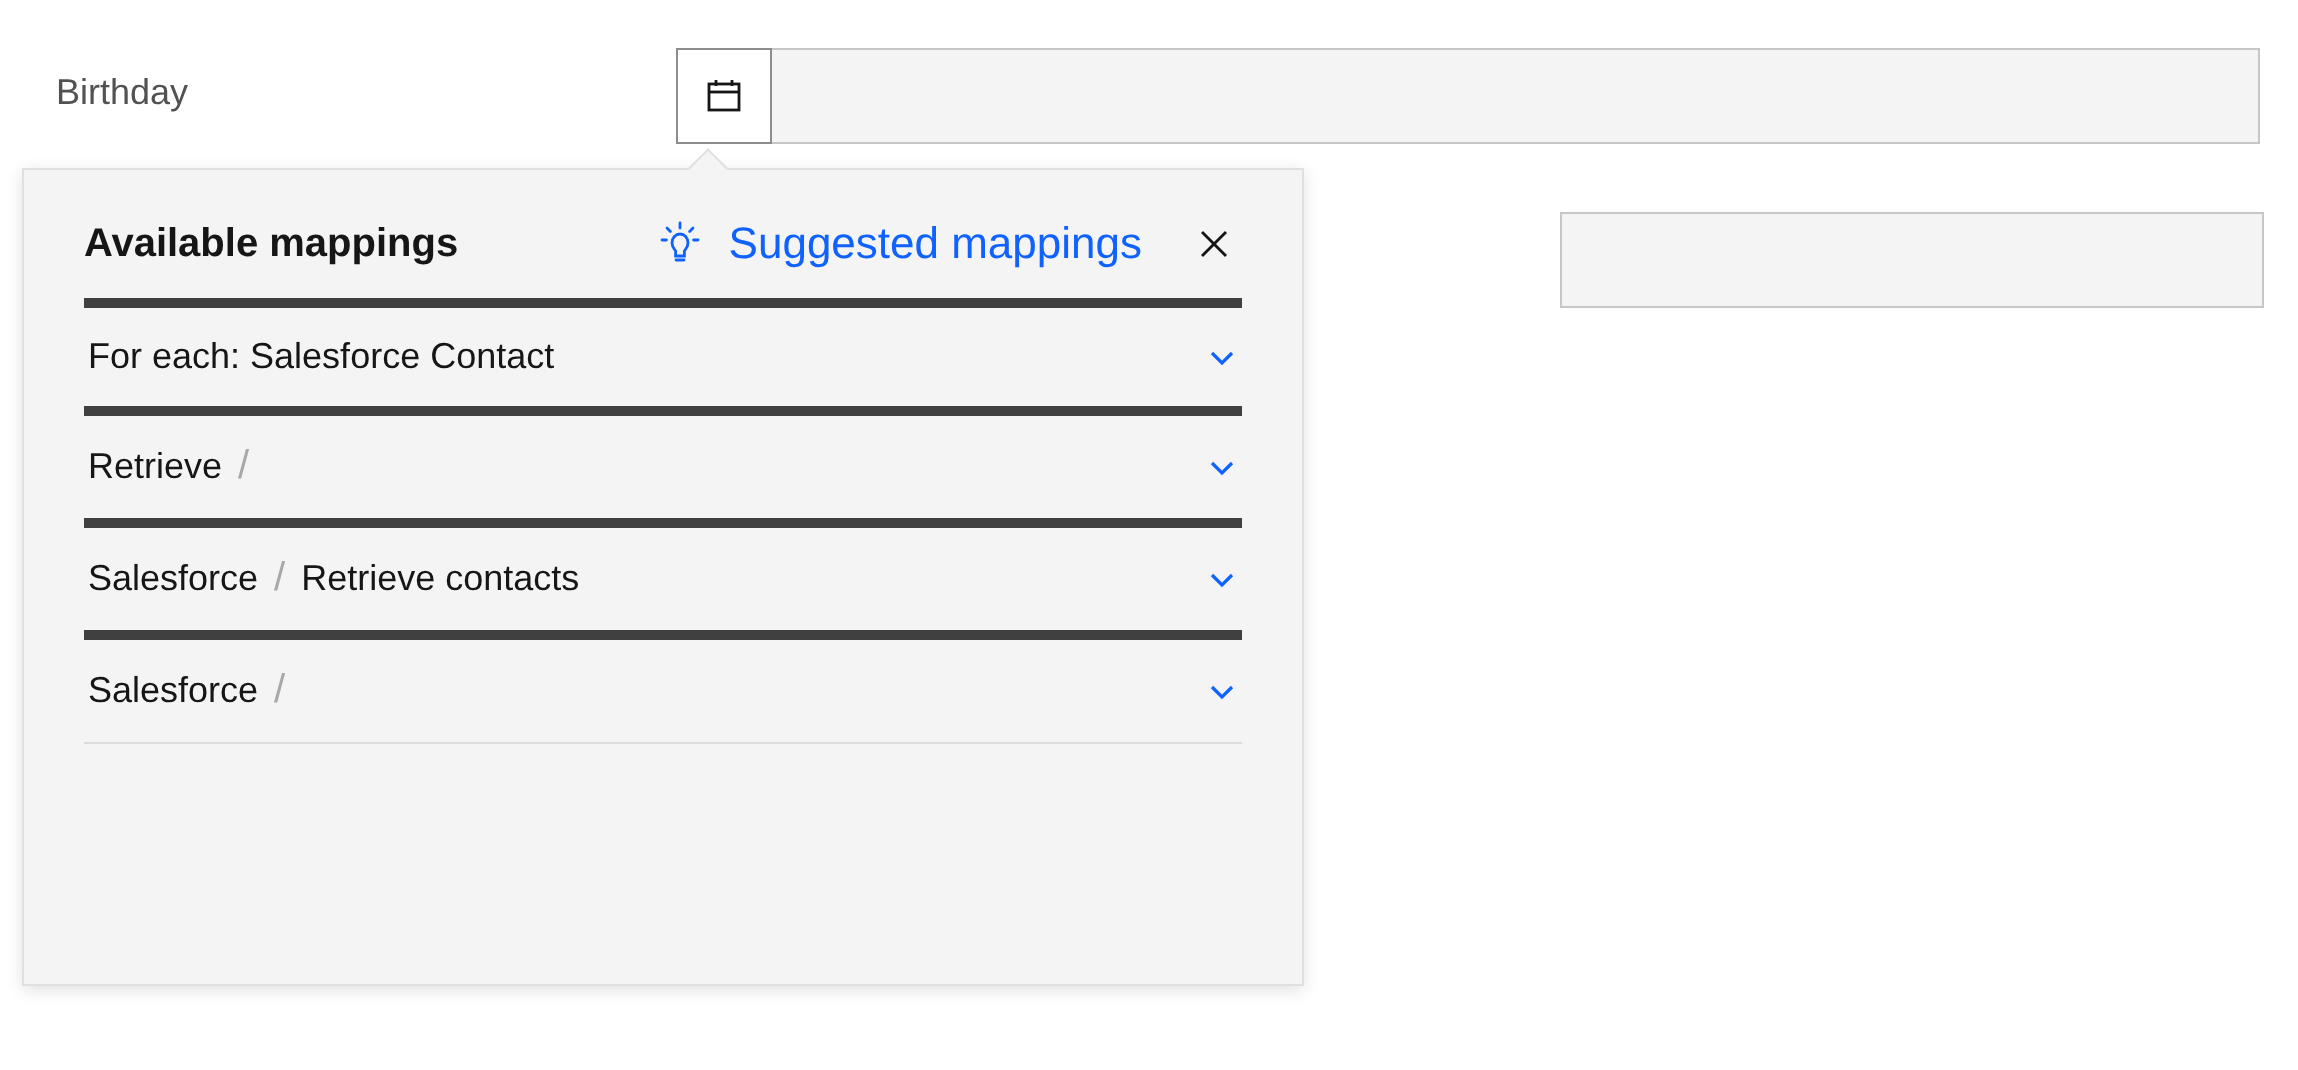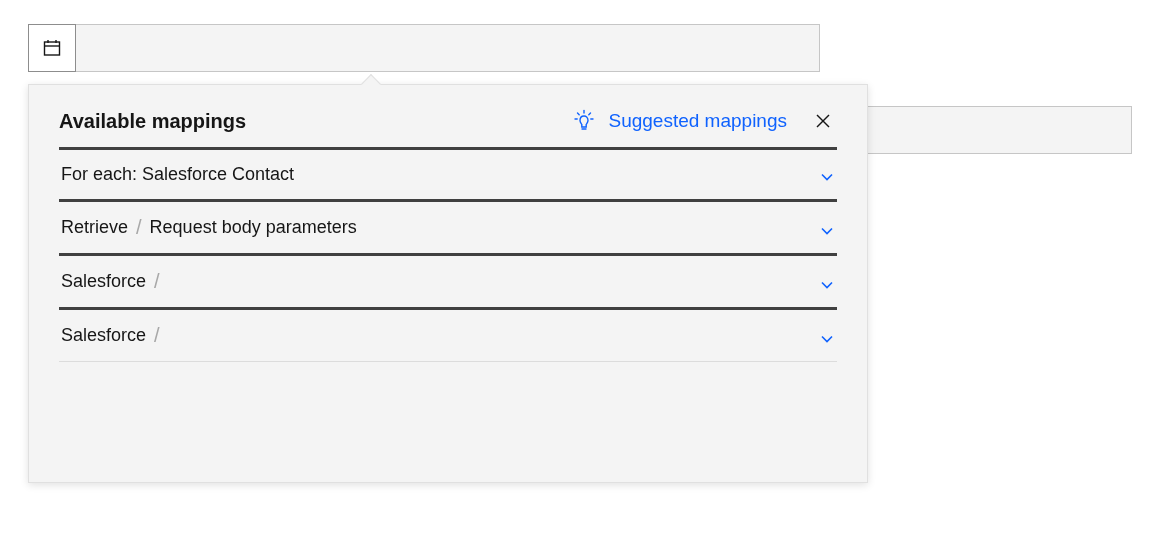--- a/index.html
+++ b/index.html
@@ -54,23 +54,23 @@
       position: absolute;
       left: 780px;
       top: 106px;
       width: 352px;
       height: 48px;
       border: 1px solid #c6c6c6;
       background: #f4f4f4;
     }
     .popover {
       position: absolute;
-      left: 28px;
+      left: 11px;
       top: 84px;
-      width: 840px;
+      width: 641px;
       background: #f4f4f4;
       border: 1px solid #e0e0e0;
       box-shadow: 0 2px 8px rgba(0,0,0,0.12);
       padding: 16px 0 120px 0;
     }
     .popover-caret {
       position: absolute;
       top: -8px;
       left: 335px;
       width: 14px;
@@ -89,40 +89,40 @@
       font-size: 20px;
       font-weight: 600;
       color: #161616;
       flex: 1;
     }
     .suggested-link {
       display: flex;
       align-items: center;
       gap: 12px;
       color: #0f62fe;
-      font-size: 19px;
+      font-size: 22px;
       cursor: pointer;
       margin-right: 22px;
     }
     .close-btn {
       font-size: 20px;
       color: #161616;
       cursor: pointer;
       padding: 4px 6px;
       line-height: 1;
     }
     .mapping-list {
       padding: 0 30px;
     }
     .mapping-item {
       display: flex;
-      align-items: flex-end;
+      align-items: center;
       justify-content: space-between;
       padding: 14px 2px;
-      border-top: 3px solid #404040;
+      border-top: 5px solid #404040;
       cursor: pointer;
       gap: 48px;
     }
     .mapping-item:last-child {
       border-bottom: 1px solid #dcdcdc;
     }
     .mapping-label {
       font-size: 18px;
       color: #161616;
       display: flex;
@@ -139,20 +139,21 @@
       color: #0f62fe;
       display: flex;
       align-items: center;
     }
     svg { display: block; }
   </style>
 </head>
 <body>
 
 <div class="field-row">
+  <div class="field-label">Birthday</div>
   <div class="field-input-group">
     <div class="date-icon-box">
       <span>
         <svg width="20" height="20" viewBox="0 0 20 20" fill="none" stroke="#161616" stroke-width="1.4">
           <rect x="2.5" y="4" width="15" height="13"></rect>
           <line x1="2.5" y1="8" x2="17.5" y2="8"></line>
           <line x1="6" y1="2" x2="6" y2="5"></line>
           <line x1="14" y1="2" x2="14" y2="5"></line>
         </svg>
       </span>
@@ -198,32 +199,32 @@
         <span class="chevron">
           <svg width="16" height="16" viewBox="0 0 16 16" fill="none" stroke="#0f62fe" stroke-width="1.6">
             <polyline points="3,5.5 8,10.5 13,5.5"></polyline>
           </svg>
         </span>
       </div>
       <div class="mapping-item">
         <div class="mapping-label">
           <span>Retrieve</span>
           <span class="sep">/</span>
-          <span>Request body parameters</span>
         </div>
         <span class="chevron">
           <svg width="16" height="16" viewBox="0 0 16 16" fill="none" stroke="#0f62fe" stroke-width="1.6">
             <polyline points="3,5.5 8,10.5 13,5.5"></polyline>
           </svg>
         </span>
       </div>
       <div class="mapping-item">
         <div class="mapping-label">
           <span>Salesforce</span>
           <span class="sep">/</span>
+          <span>Retrieve contacts</span>
         </div>
         <span class="chevron">
           <svg width="16" height="16" viewBox="0 0 16 16" fill="none" stroke="#0f62fe" stroke-width="1.6">
             <polyline points="3,5.5 8,10.5 13,5.5"></polyline>
           </svg>
         </span>
       </div>
       <div class="mapping-item">
         <div class="mapping-label">
           <span>Salesforce</span>

